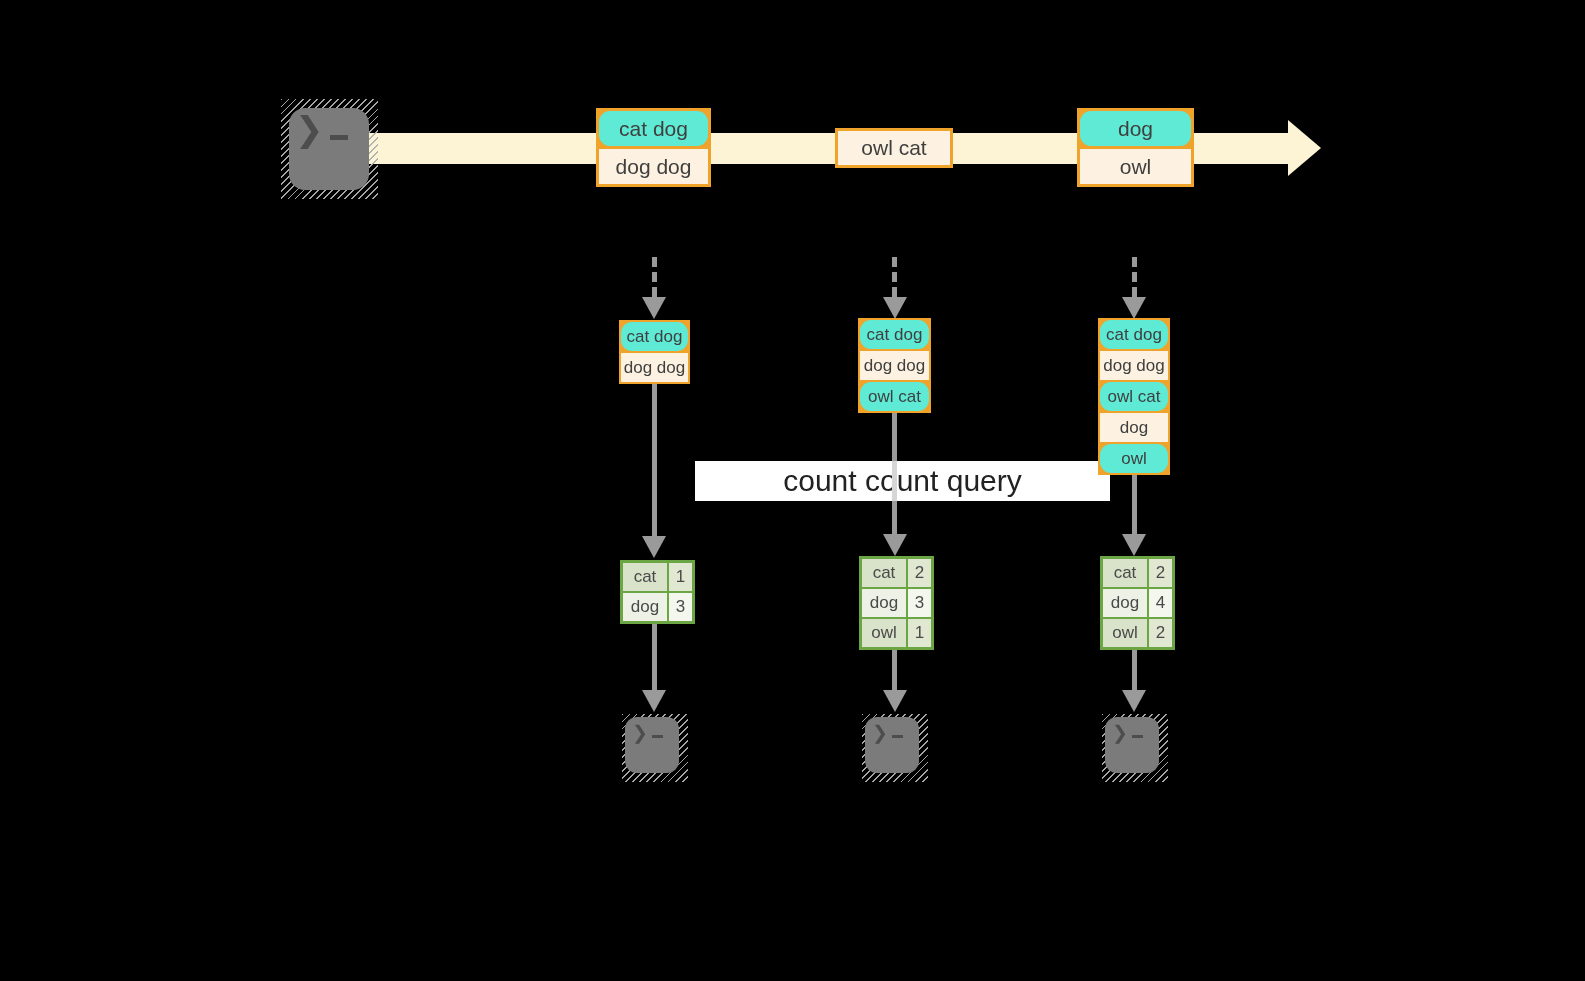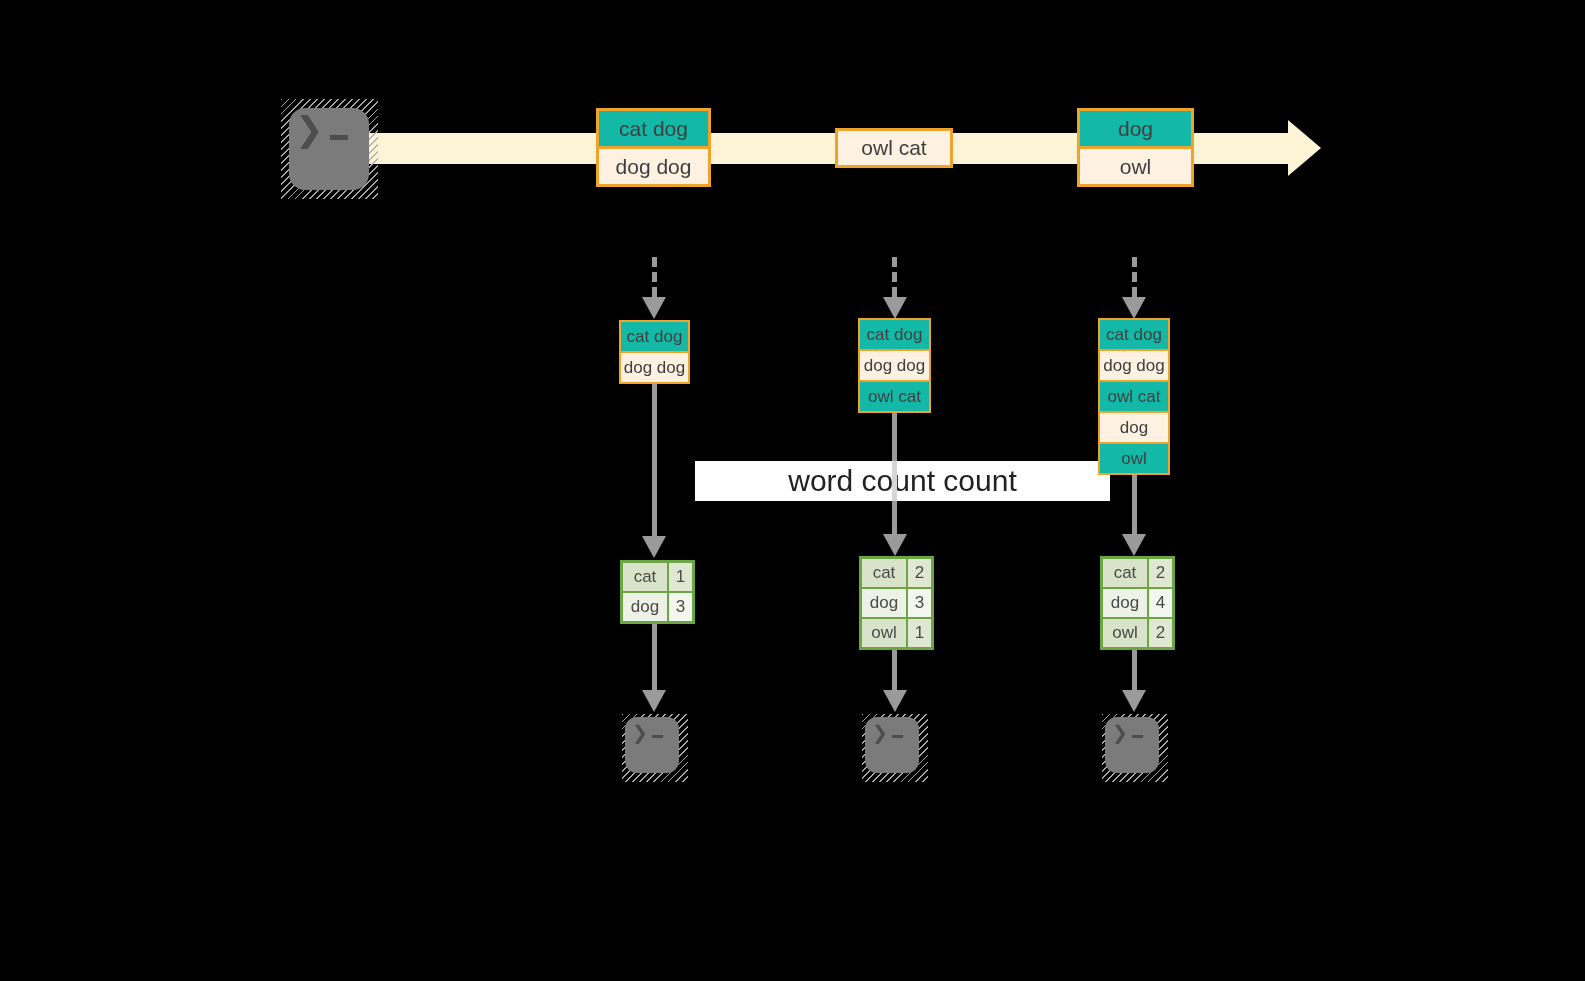--- a/index.html
+++ b/index.html
@@ -30,21 +30,21 @@
              border-top:28px solid transparent;border-bottom:28px solid transparent;
              border-left:33px solid #fdf4d6;}
 
   
   .batch,.stack{position:absolute;background:#efa32a;border:3px solid #efa32a;
                 display:flex;flex-direction:column;gap:3px;z-index:4;}
   .stack{border-width:2px;gap:2px;}
   .orow{display:flex;align-items:center;justify-content:center;color:#3f3f3f;}
   .batch .orow{height:35px;font-size:21px;}
   .stack .orow{height:29px;font-size:17px;}
-  .fill-dark{background:#14b8a6;}
+  .fill-dark{background:#5eead4;border-radius:11px;}
   .fill-light{background:#fdf2e1;}
 
   .batch-1{left:596px;top:108px;width:109px;}
   .batch-2{left:835px;top:128px;width:112px;}
   .batch-2 .orow{height:34px;}
   .batch-3{left:1077px;top:108px;width:111px;}
 
   .stack-1{left:619px;top:320px;width:67px;}
   .stack-2{left:858px;top:318px;width:69px;}
   .stack-3{left:1098px;top:318px;width:68px;}
@@ -127,21 +127,21 @@
   </div>
 
   <div class="stem z3" style="left:652px;top:384px;height:152px;"></div>
   <div class="head-down z3" style="left:642px;top:536px;"></div>
   <div class="stem z1" style="left:892px;top:413px;height:121px;"></div>
   <div class="thru-line"></div>
   <div class="head-down z3" style="left:883px;top:534px;"></div>
   <div class="stem z3" style="left:1132px;top:475px;height:59px;"></div>
   <div class="head-down z3" style="left:1122px;top:534px;"></div>
 
-  <div class="query-label">word count count</div>
+  <div class="query-label">count count query</div>
 
   <div class="wtable table-1">
     <div class="wd">cat</div>
     <div class="cd">1</div>
     <div class="wl">dog</div>
     <div class="cl">3</div>
   </div>
   <div class="wtable table-2">
     <div class="wd">cat</div>
     <div class="cd">2</div>

